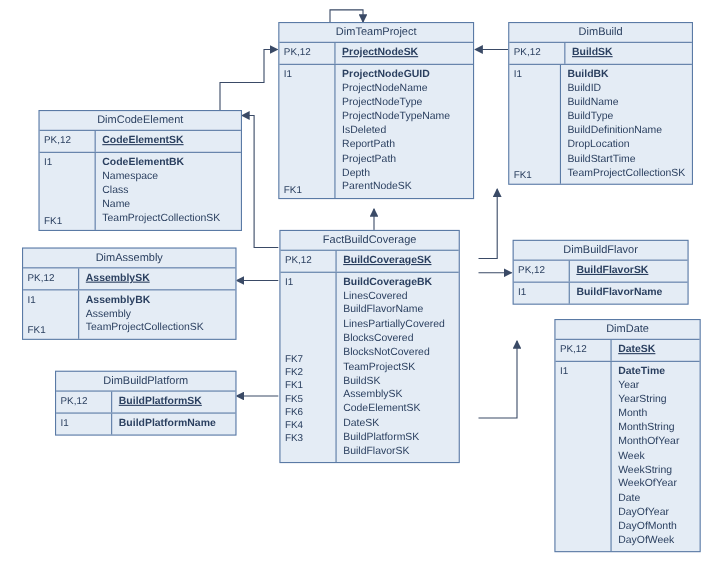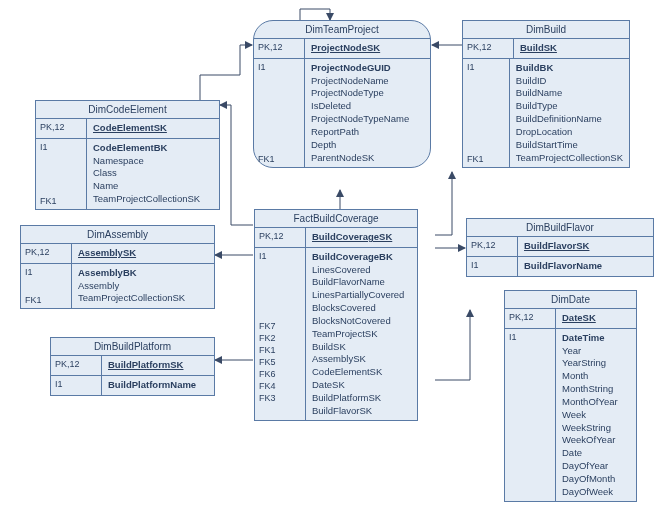--- a/index.html
+++ b/index.html
@@ -142,40 +142,41 @@
     <div class="attr-col"><span class="pk">BuildPlatformSK</span></div>
   </div>
   <div class="entity-row">
     <div class="key-col">
         <span class="k">I1</span>
       </div>
     <div class="attr-col"><span class="b">BuildPlatformName</span></div>
   </div>
 </div>
 
-<div class="entity" style="left:253px; top:20px; width:178px;border-radius:20px;">
+<div class="entity" style="left:253px; top:20px; width:178px;">
   <div class="entity-title">DimTeamProject</div>
   <div class="entity-row">
     <div class="key-col">
         <span class="k">PK,12</span>
       </div>
     <div class="attr-col"><span class="pk">ProjectNodeSK</span></div>
   </div>
   <div class="entity-row">
     <div class="key-col">
       <span class="k">I1</span>
       <span class="k fk">FK1</span>
     </div>
     <div class="attr-col">
       <div class="b">ProjectNodeGUID</div>
       <div>ProjectNodeName</div>
       <div>ProjectNodeType</div>
+      <div>ProjectNodeTypeName</div>
       <div>IsDeleted</div>
-      <div>ProjectNodeTypeName</div>
       <div>ReportPath</div>
+      <div>ProjectPath</div>
       <div>Depth</div>
       <div>ParentNodeSK</div>
     </div>
   </div>
 </div>
 
 <div class="entity" style="left:254px; top:209px; width:164px;">
   <div class="entity-title">FactBuildCoverage</div>
   <div class="entity-row">
     <div class="key-col">
@@ -232,21 +233,21 @@
       <div>BuildName</div>
       <div>BuildType</div>
       <div>BuildDefinitionName</div>
       <div>DropLocation</div>
       <div>BuildStartTime</div>
       <div>TeamProjectCollectionSK</div>
     </div>
   </div>
 </div>
 
-<div class="entity" style="left:466px; top:218px; width:188px;">
+<div class="entity" style="left:466px; top:218px; width:160px;">
   <div class="entity-title">DimBuildFlavor</div>
   <div class="entity-row">
     <div class="key-col">
         <span class="k">PK,12</span>
       </div>
     <div class="attr-col"><span class="pk">BuildFlavorSK</span></div>
   </div>
   <div class="entity-row">
     <div class="key-col">
         <span class="k">I1</span>

